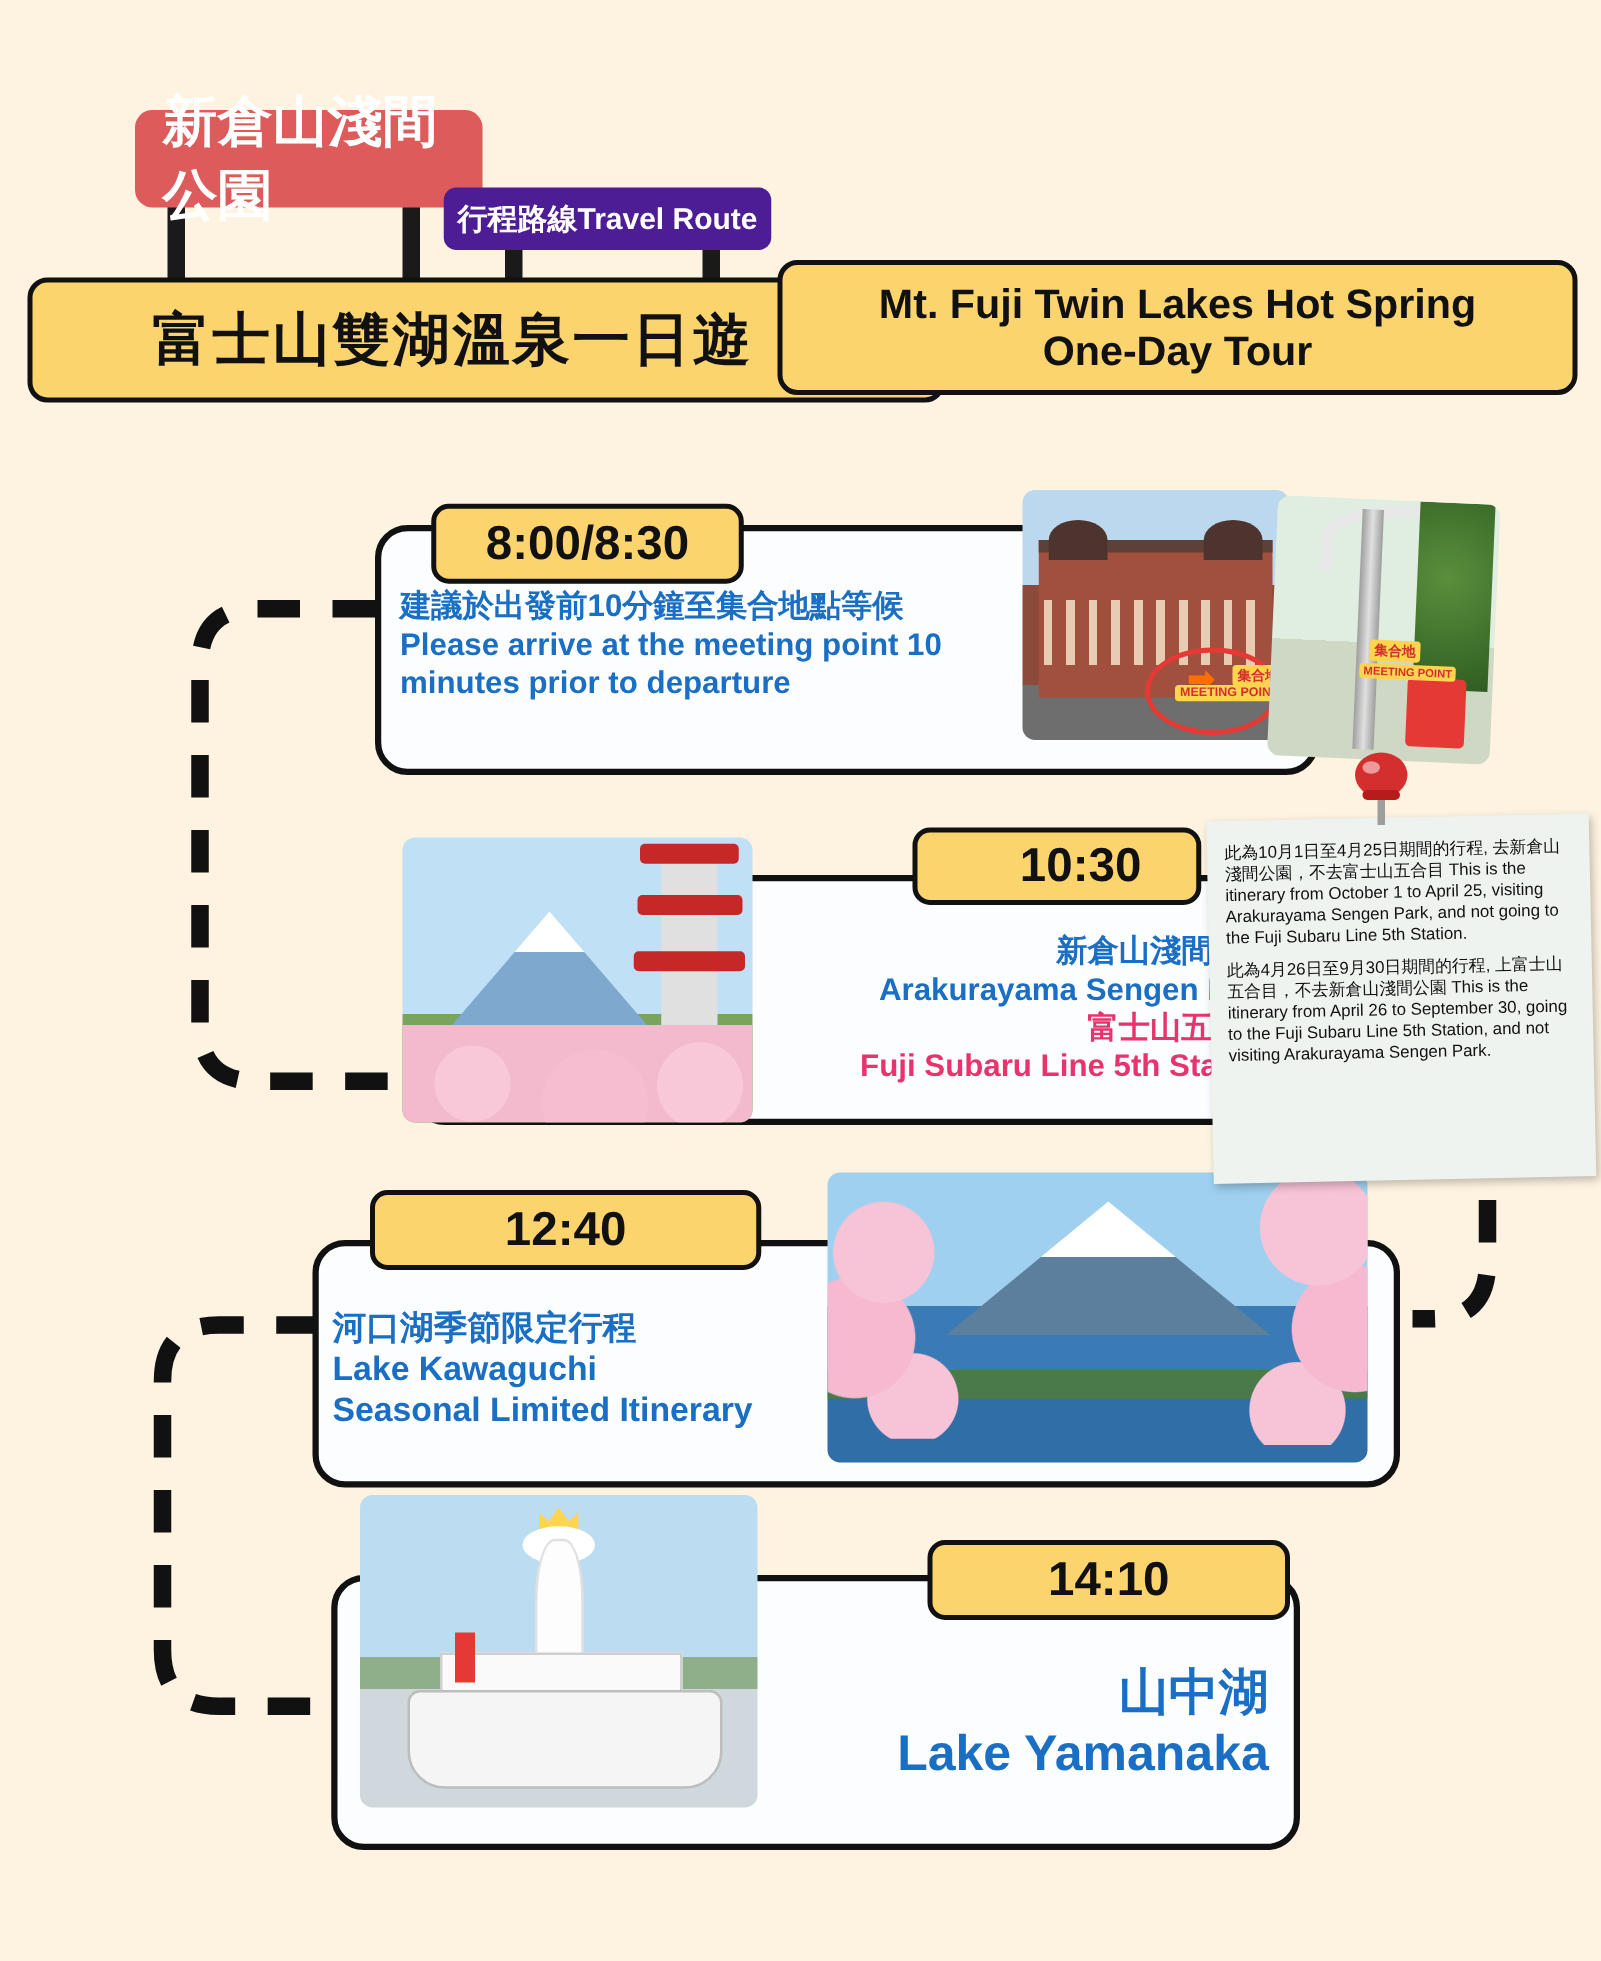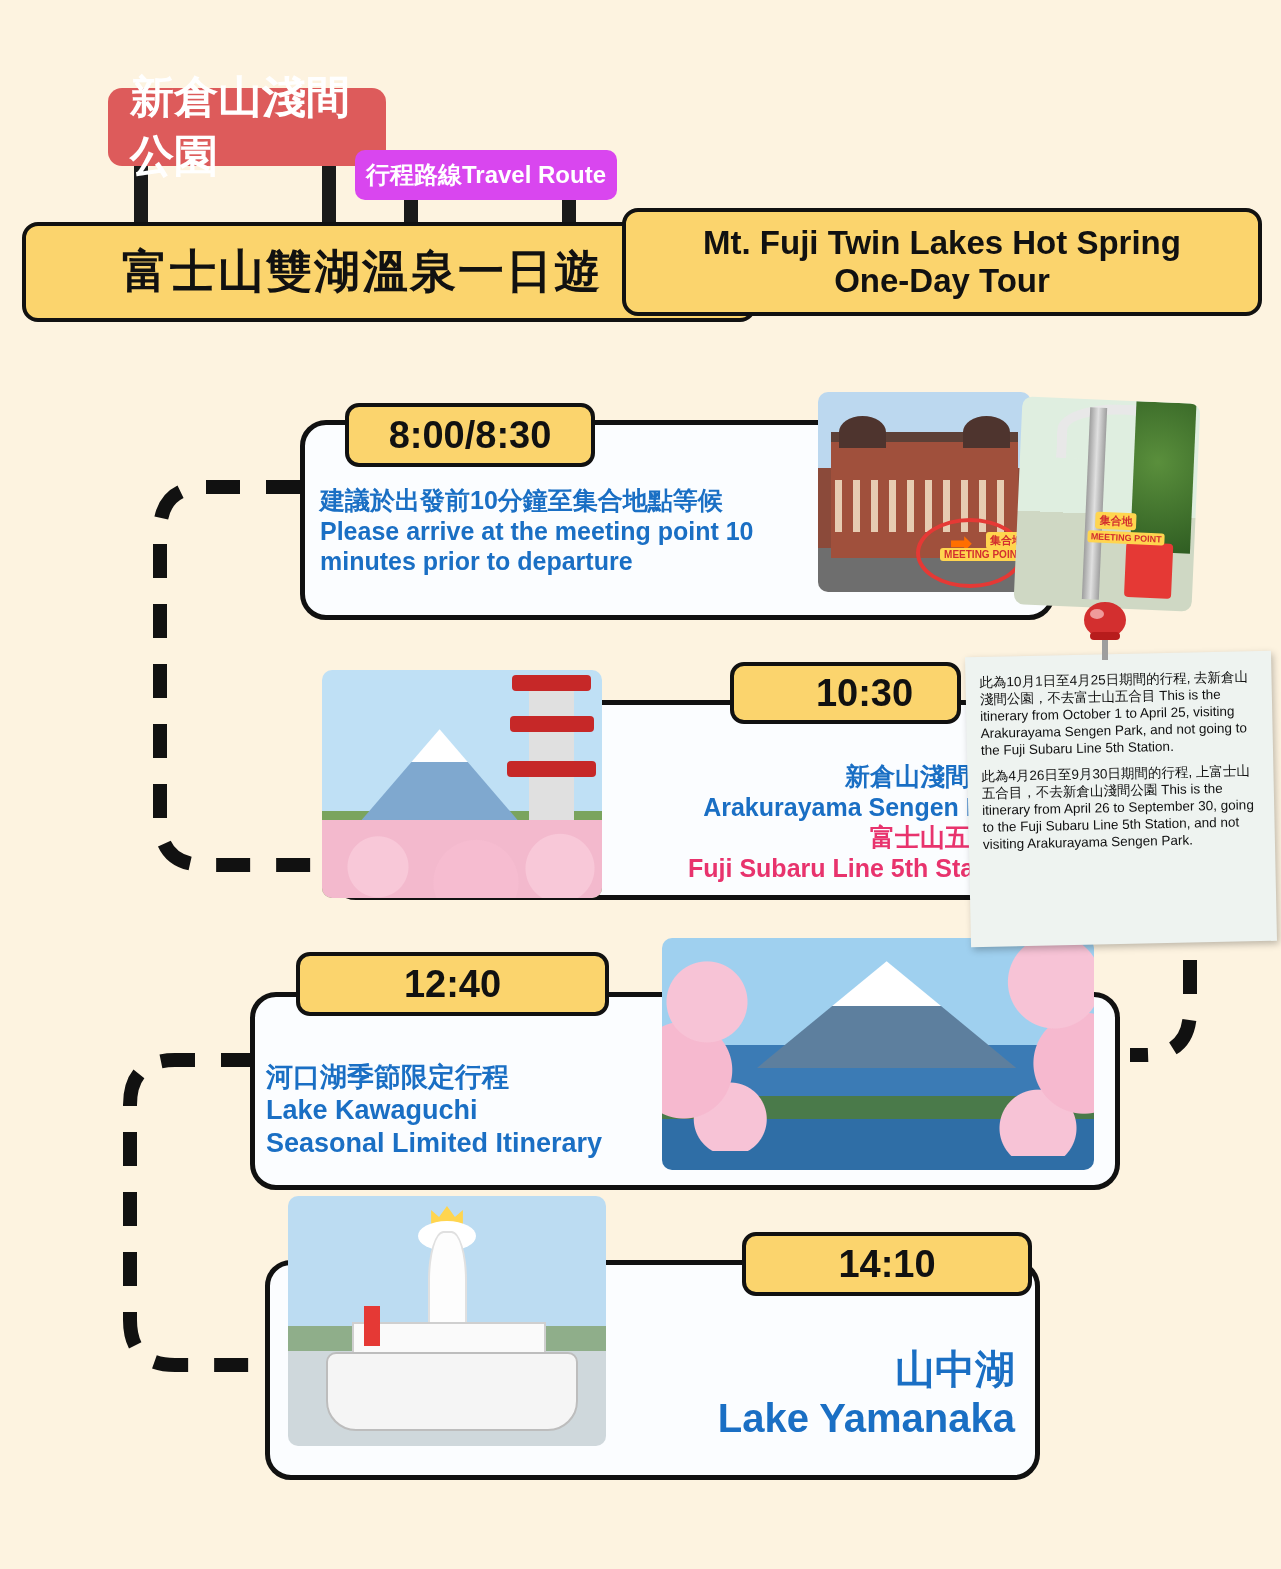--- a/index.html
+++ b/index.html
@@ -29,21 +29,21 @@
     display: flex;
     align-items: center;
     padding-left: 22px;
     box-sizing: border-box;
     z-index: 6;
   }
   .hdr-route {
     position: absolute;
     left: 355px; top: 150px;
     width: 262px; height: 50px;
-    background: #d946ef;
+    background: #4c1d95;
     border-radius: 10px;
     color: #ffffff;
     font-size: 24px;
     font-weight: bold;
     display: flex;
     align-items: center;
     justify-content: center;
     z-index: 6;
   }
   .post {
@@ -120,21 +120,20 @@
     font-size: 38px;
     font-weight: bold;
     color: #111111;
     z-index: 7;
   }
   .card-text {
     position: absolute;
     font-weight: bold;
     line-height: 1.22;
     z-index: 5;
-    margin-top: 15px;
   }
   .t-blue { color: #1a6fc4; }
   .t-pink { color: #e8336d; }
 
   
   .photo {
     position: absolute;
     overflow: hidden;
     z-index: 4;
     background: #cfd8dc;

